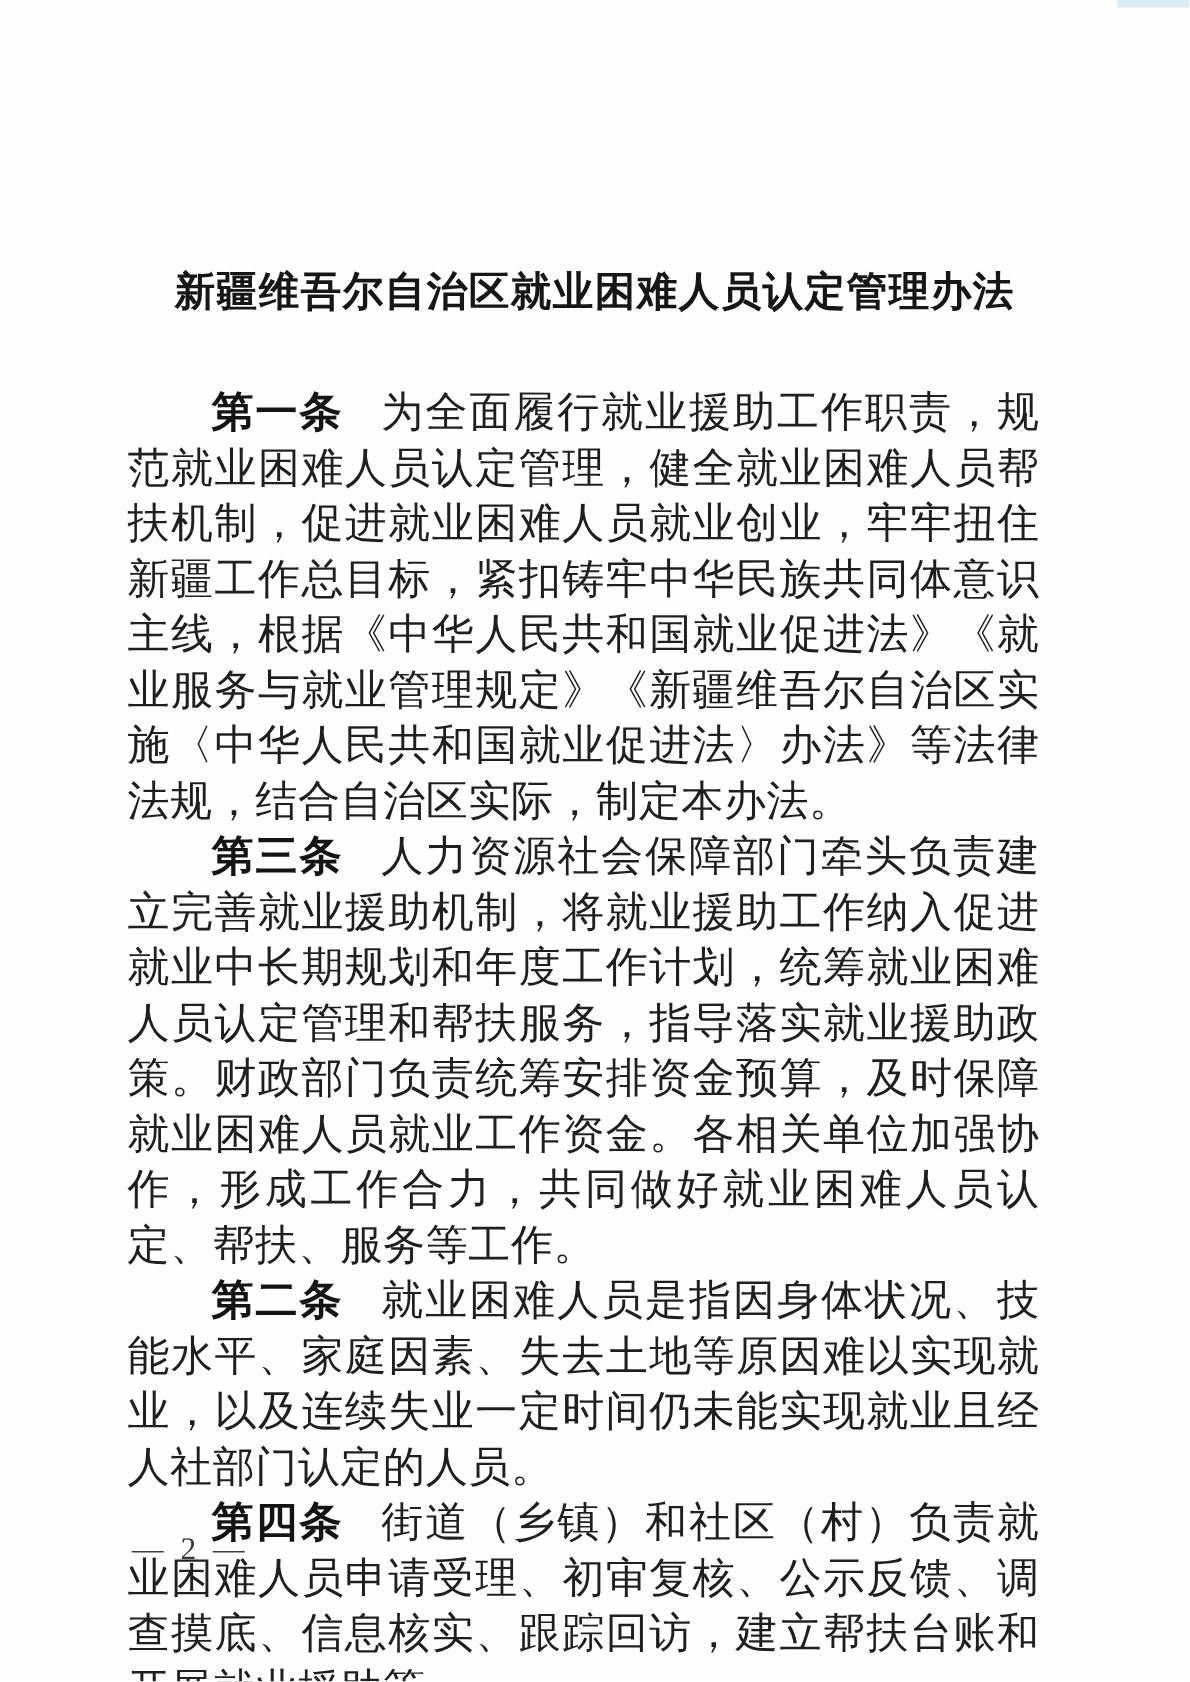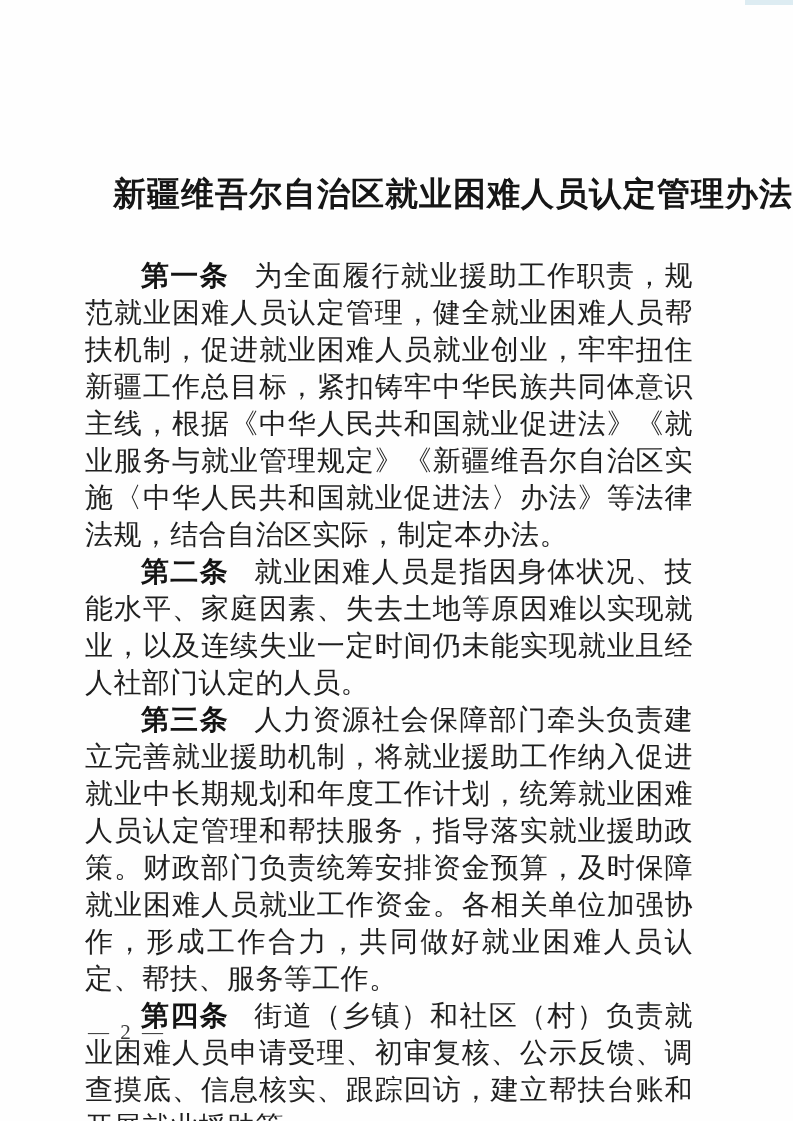--- a/index.html
+++ b/index.html
@@ -21,22 +21,22 @@
     top: 0;
     right: 0;
     width: 48px;
     height: 5px;
     background: #d9eaf1;
     opacity: 0.9;
   }
   .doc-title {
     margin: 0;
     padding-top: 172px;
-    text-align: right;
-    font-size: 33px;
+    text-align: center;
+    font-size: 27px;
     font-weight: 700;
     letter-spacing: 1px;
     color: #161616;
     line-height: 44px;
   }
   .doc-body {
     margin: 41px auto 0 85px;
     width: 608px;
     font-size: 28px;
     line-height: 37px;
@@ -65,21 +65,21 @@
 </style>
 </head>
 <body>
 
 <div class="page">
   <div class="scan-artifact"></div>
   <h1 class="doc-title">新疆维吾尔自治区就业困难人员认定管理办法</h1>
   <div class="doc-body" id="articles">
   <p class="article"><span class="label">第一条</span><span class="text">为全面履行就业援助工作职责，规范就业困难人员认定管理，健全就业困难人员帮扶机制，促进就业困难人员就业创业，牢牢扭住新疆工作总目标，紧扣铸牢中华民族共同体意识主线，根据《中华人民共和国就业促进法》《就业服务与就业管理规定》《新疆维吾尔自治区实施〈中华人民共和国就业促进法〉办法》等法律法规，结合自治区实际，制定本办法。</span></p>
 
+  <p class="article"><span class="label">第三条</span><span class="text">人力资源社会保障部门牵头负责建立完善就业援助机制，将就业援助工作纳入促进就业中长期规划和年度工作计划，统筹就业困难人员认定管理和帮扶服务，指导落实就业援助政策。财政部门负责统筹安排资金预算，及时保障就业困难人员就业工作资金。各相关单位加强协作，形成工作合力，共同做好就业困难人员认定、帮扶、服务等工作。</span></p>
+
   <p class="article"><span class="label">第二条</span><span class="text">就业困难人员是指因身体状况、技能水平、家庭因素、失去土地等原因难以实现就业，以及连续失业一定时间仍未能实现就业且经人社部门认定的人员。</span></p>
-
-  <p class="article"><span class="label">第三条</span><span class="text">人力资源社会保障部门牵头负责建立完善就业援助机制，将就业援助工作纳入促进就业中长期规划和年度工作计划，统筹就业困难人员认定管理和帮扶服务，指导落实就业援助政策。财政部门负责统筹安排资金预算，及时保障就业困难人员就业工作资金。各相关单位加强协作，形成工作合力，共同做好就业困难人员认定、帮扶、服务等工作。</span></p>
 
   <p class="article"><span class="label">第四条</span><span class="text">街道（乡镇）和社区（村）负责就业困难人员申请受理、初审复核、公示反馈、调查摸底、信息核实、跟踪回访，建立帮扶台账和开展就业援助等。</span></p>
 
 </div>
   <div class="page-number">— 2 —</div>
 </div>
 
 </body></html>

